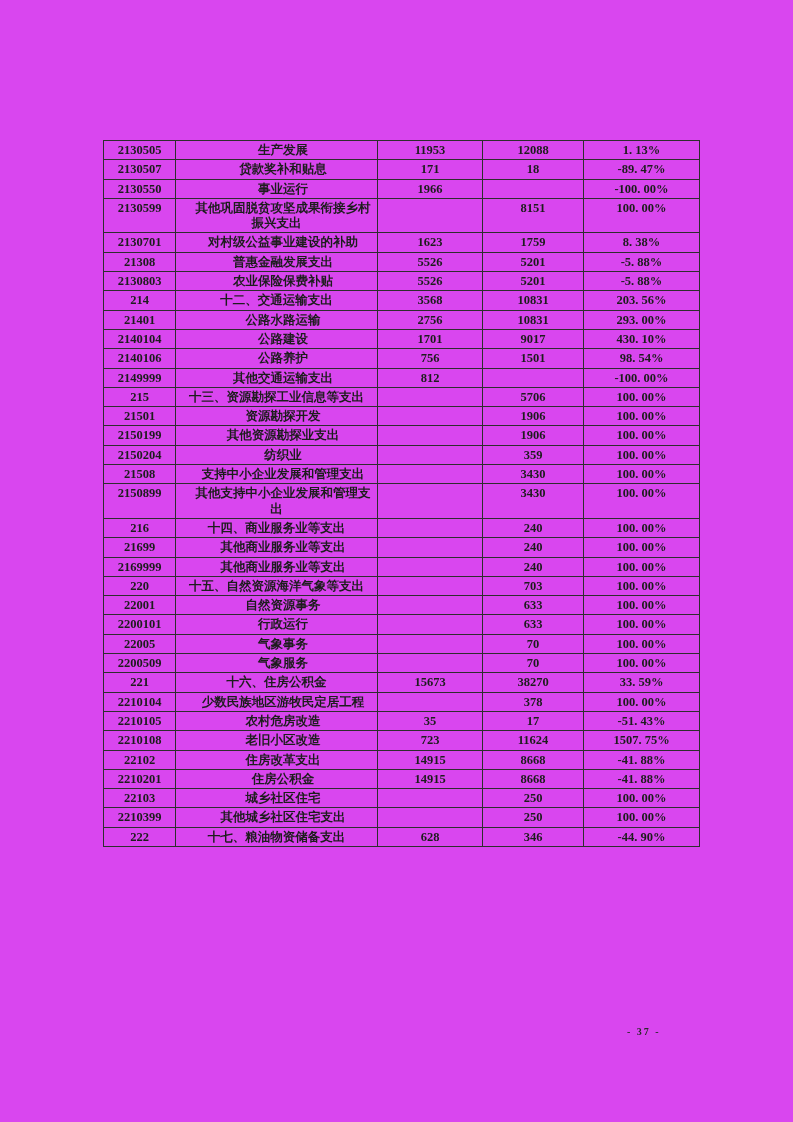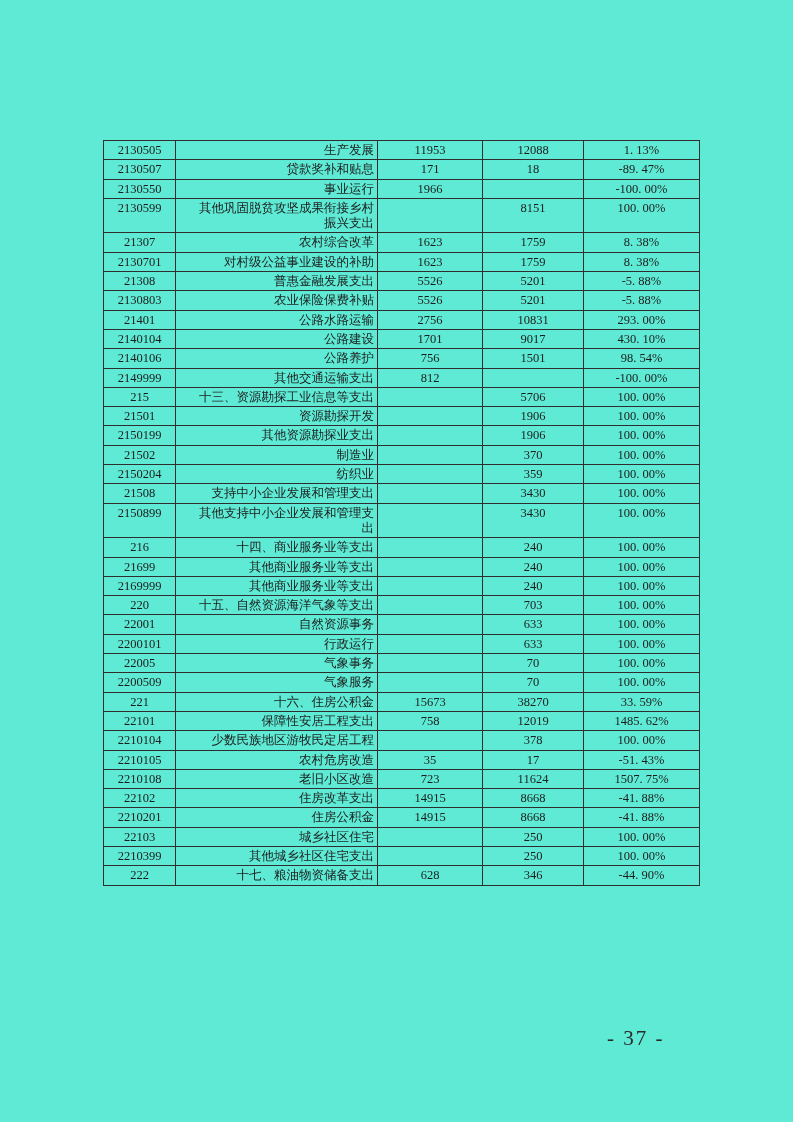--- a/index.html
+++ b/index.html
@@ -5,46 +5,46 @@
   * { margin: 0; padding: 0; box-sizing: border-box; }
   html, body { background: #ffffff; }
   body {
     width: 793px; height: 1122px;
     position: relative;
     font-family: "Liberation Serif", "DejaVu Serif", serif;
     color: #1d1d1d;
     overflow: hidden;
   }
   .page {
-    position: absolute; inset: 0; background: #5eead4;
+    position: absolute; inset: 0; background: #d946ef; font-weight: bold;
   }
   table.budget-table {
     position: absolute;
     left: 103px; top: 140px;
     width: 596px;
     border-collapse: collapse;
     table-layout: fixed;
   }
   table.budget-table td {
     border: 1px solid #2e2e2e;
     font-size: 12.5px;
     line-height: 15.3px;
     padding: 2px 3px 1px 3px;
     vertical-align: top;
     color: #1d1d1d;
     word-break: break-all;
   }
   td.col-code { text-align: center; }
-  td.col-name { text-align: right; padding-left: 4px; }
+  td.col-name { text-align: center; padding-left: 4px; }
   td.col-name.indent { text-indent: 1.05em; }
   td.col-num { text-align: center; }
   .page-number {
     position: absolute;
-    left: 607px; top: 1026px;
-    font-size: 21px;
+    left: 627px; top: 1026px;
+    font-size: 10px;
     color: #2a2a2a;
     letter-spacing: 2px;
     white-space: pre;
   }
 </style>
 </head>
 <body>
 
 <div class="page">
 
@@ -79,27 +79,20 @@
           <td class="col-num">-100. 00%</td>
         </tr>
         <tr>
           <td class="col-code">2130599</td>
           <td class="col-name indent">其他巩固脱贫攻坚成果衔接乡村振兴支出</td>
           <td class="col-num"></td>
           <td class="col-num">8151</td>
           <td class="col-num">100. 00%</td>
         </tr>
         <tr>
-          <td class="col-code">21307</td>
-          <td class="col-name indent">农村综合改革</td>
-          <td class="col-num">1623</td>
-          <td class="col-num">1759</td>
-          <td class="col-num">8. 38%</td>
-        </tr>
-        <tr>
           <td class="col-code">2130701</td>
           <td class="col-name indent">对村级公益事业建设的补助</td>
           <td class="col-num">1623</td>
           <td class="col-num">1759</td>
           <td class="col-num">8. 38%</td>
         </tr>
         <tr>
           <td class="col-code">21308</td>
           <td class="col-name indent">普惠金融发展支出</td>
           <td class="col-num">5526</td>
@@ -107,20 +100,27 @@
           <td class="col-num">-5. 88%</td>
         </tr>
         <tr>
           <td class="col-code">2130803</td>
           <td class="col-name indent">农业保险保费补贴</td>
           <td class="col-num">5526</td>
           <td class="col-num">5201</td>
           <td class="col-num">-5. 88%</td>
         </tr>
         <tr>
+          <td class="col-code">214</td>
+          <td class="col-name">十二、交通运输支出</td>
+          <td class="col-num">3568</td>
+          <td class="col-num">10831</td>
+          <td class="col-num">203. 56%</td>
+        </tr>
+        <tr>
           <td class="col-code">21401</td>
           <td class="col-name indent">公路水路运输</td>
           <td class="col-num">2756</td>
           <td class="col-num">10831</td>
           <td class="col-num">293. 00%</td>
         </tr>
         <tr>
           <td class="col-code">2140104</td>
           <td class="col-name indent">公路建设</td>
           <td class="col-num">1701</td>
@@ -156,27 +156,20 @@
           <td class="col-num">100. 00%</td>
         </tr>
         <tr>
           <td class="col-code">2150199</td>
           <td class="col-name indent">其他资源勘探业支出</td>
           <td class="col-num"></td>
           <td class="col-num">1906</td>
           <td class="col-num">100. 00%</td>
         </tr>
         <tr>
-          <td class="col-code">21502</td>
-          <td class="col-name indent">制造业</td>
-          <td class="col-num"></td>
-          <td class="col-num">370</td>
-          <td class="col-num">100. 00%</td>
-        </tr>
-        <tr>
           <td class="col-code">2150204</td>
           <td class="col-name indent">纺织业</td>
           <td class="col-num"></td>
           <td class="col-num">359</td>
           <td class="col-num">100. 00%</td>
         </tr>
         <tr>
           <td class="col-code">21508</td>
           <td class="col-name indent">支持中小企业发展和管理支出</td>
           <td class="col-num"></td>
@@ -247,27 +240,20 @@
           <td class="col-num">100. 00%</td>
         </tr>
         <tr>
           <td class="col-code">221</td>
           <td class="col-name">十六、住房公积金</td>
           <td class="col-num">15673</td>
           <td class="col-num">38270</td>
           <td class="col-num">33. 59%</td>
         </tr>
         <tr>
-          <td class="col-code">22101</td>
-          <td class="col-name indent">保障性安居工程支出</td>
-          <td class="col-num">758</td>
-          <td class="col-num">12019</td>
-          <td class="col-num">1485. 62%</td>
-        </tr>
-        <tr>
           <td class="col-code">2210104</td>
           <td class="col-name indent">少数民族地区游牧民定居工程</td>
           <td class="col-num"></td>
           <td class="col-num">378</td>
           <td class="col-num">100. 00%</td>
         </tr>
         <tr>
           <td class="col-code">2210105</td>
           <td class="col-name indent">农村危房改造</td>
           <td class="col-num">35</td>

